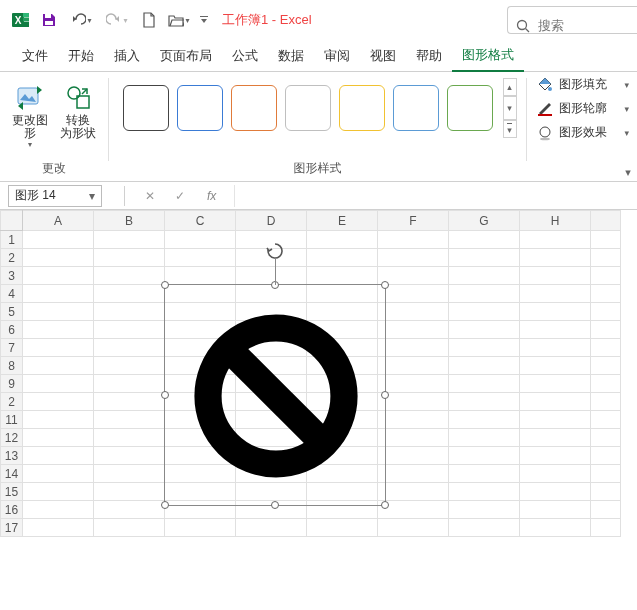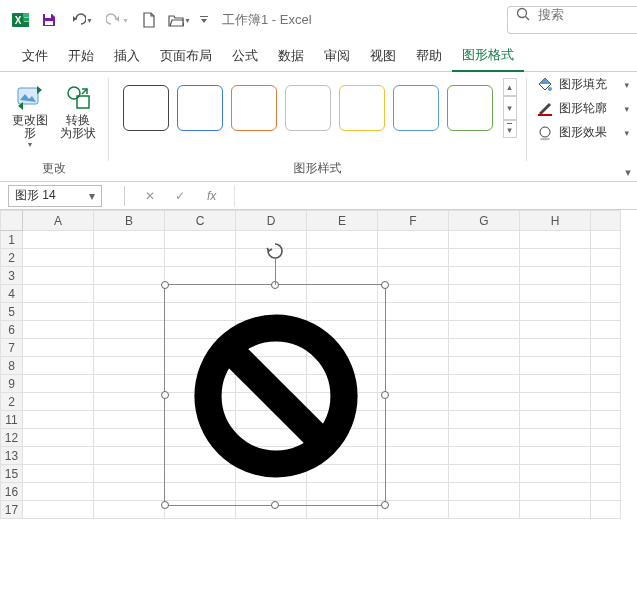--- a/index.html
+++ b/index.html
@@ -1,22 +1,22 @@
 <!DOCTYPE html>
 <html><head>
 <meta charset="utf-8">
 <style>
   * { box-sizing: border-box; margin: 0; padding: 0; font-family: "Microsoft YaHei", "Segoe UI", sans-serif; }
   body { width: 637px; height: 610px; background: #fff; overflow: hidden; font-size: 12px; color: #333; }
 
   
   .titlebar { height: 40px; display: flex; align-items: center; padding: 0 8px; background: #fff; }
   .titlebar .qat-btn { display: inline-flex; align-items: center; justify-content: center; width: 26px; height: 26px; margin-right: 2px; border-radius: 3px; }
-  .titlebar .title { margin-left: 8px; font-size: 13px; color: #737373; white-space: nowrap; }
-  .search-box { position: absolute; right: 0; top: 6px; width: 130px; height: 28px; border: 1px solid #ccc; border-right: none; border-radius: 4px 0 0 4px; display: flex; align-items: flex-start; padding: 0 8px; color: #666; background: #fff; }
+  .titlebar .title { margin-left: 8px; font-size: 13px; color: #ef4444; white-space: nowrap; }
+  .search-box { position: absolute; right: 0; top: 6px; width: 130px; height: 28px; border: 1px solid #ccc; border-right: none; border-radius: 4px 0 0 4px; display: flex; align-items: flex-end; padding: 0 8px; color: #666; background: #fff; }
   .search-box svg { margin-right: 8px; flex: 0 0 auto; }
   .search-box input { border: none; outline: none; width: 70px; font-size: 13px; color: #444; background: transparent; }
 
   
   .tabs { height: 32px; display: flex; align-items: flex-end; padding: 0 12px; border-bottom: 1px solid #d0d0d0; }
   .tab { padding: 6px 10px 6px; font-size: 13px; color: #333; cursor: pointer; }
   .tab.active { color: #107c41; border-bottom: 2px solid #107c41; margin-bottom: -1px; font-weight: 500; }
 
   
   .ribbon { height: 110px; display: flex; border-bottom: 1px solid #d0d0d0; position: relative; background: #fff; }
@@ -403,20 +403,32 @@
           <td></td>
           <td></td>
           <td></td>
           <td></td>
           <td></td>
           <td></td>
           <td></td>
           <td></td>
         </tr>
         <tr>
+          <th>14</th>
+          <td></td>
+          <td></td>
+          <td></td>
+          <td></td>
+          <td></td>
+          <td></td>
+          <td></td>
+          <td></td>
+          <td></td>
+        </tr>
+        <tr>
           <th>15</th>
           <td></td>
           <td></td>
           <td></td>
           <td></td>
           <td></td>
           <td></td>
           <td></td>
           <td></td>
           <td></td>

